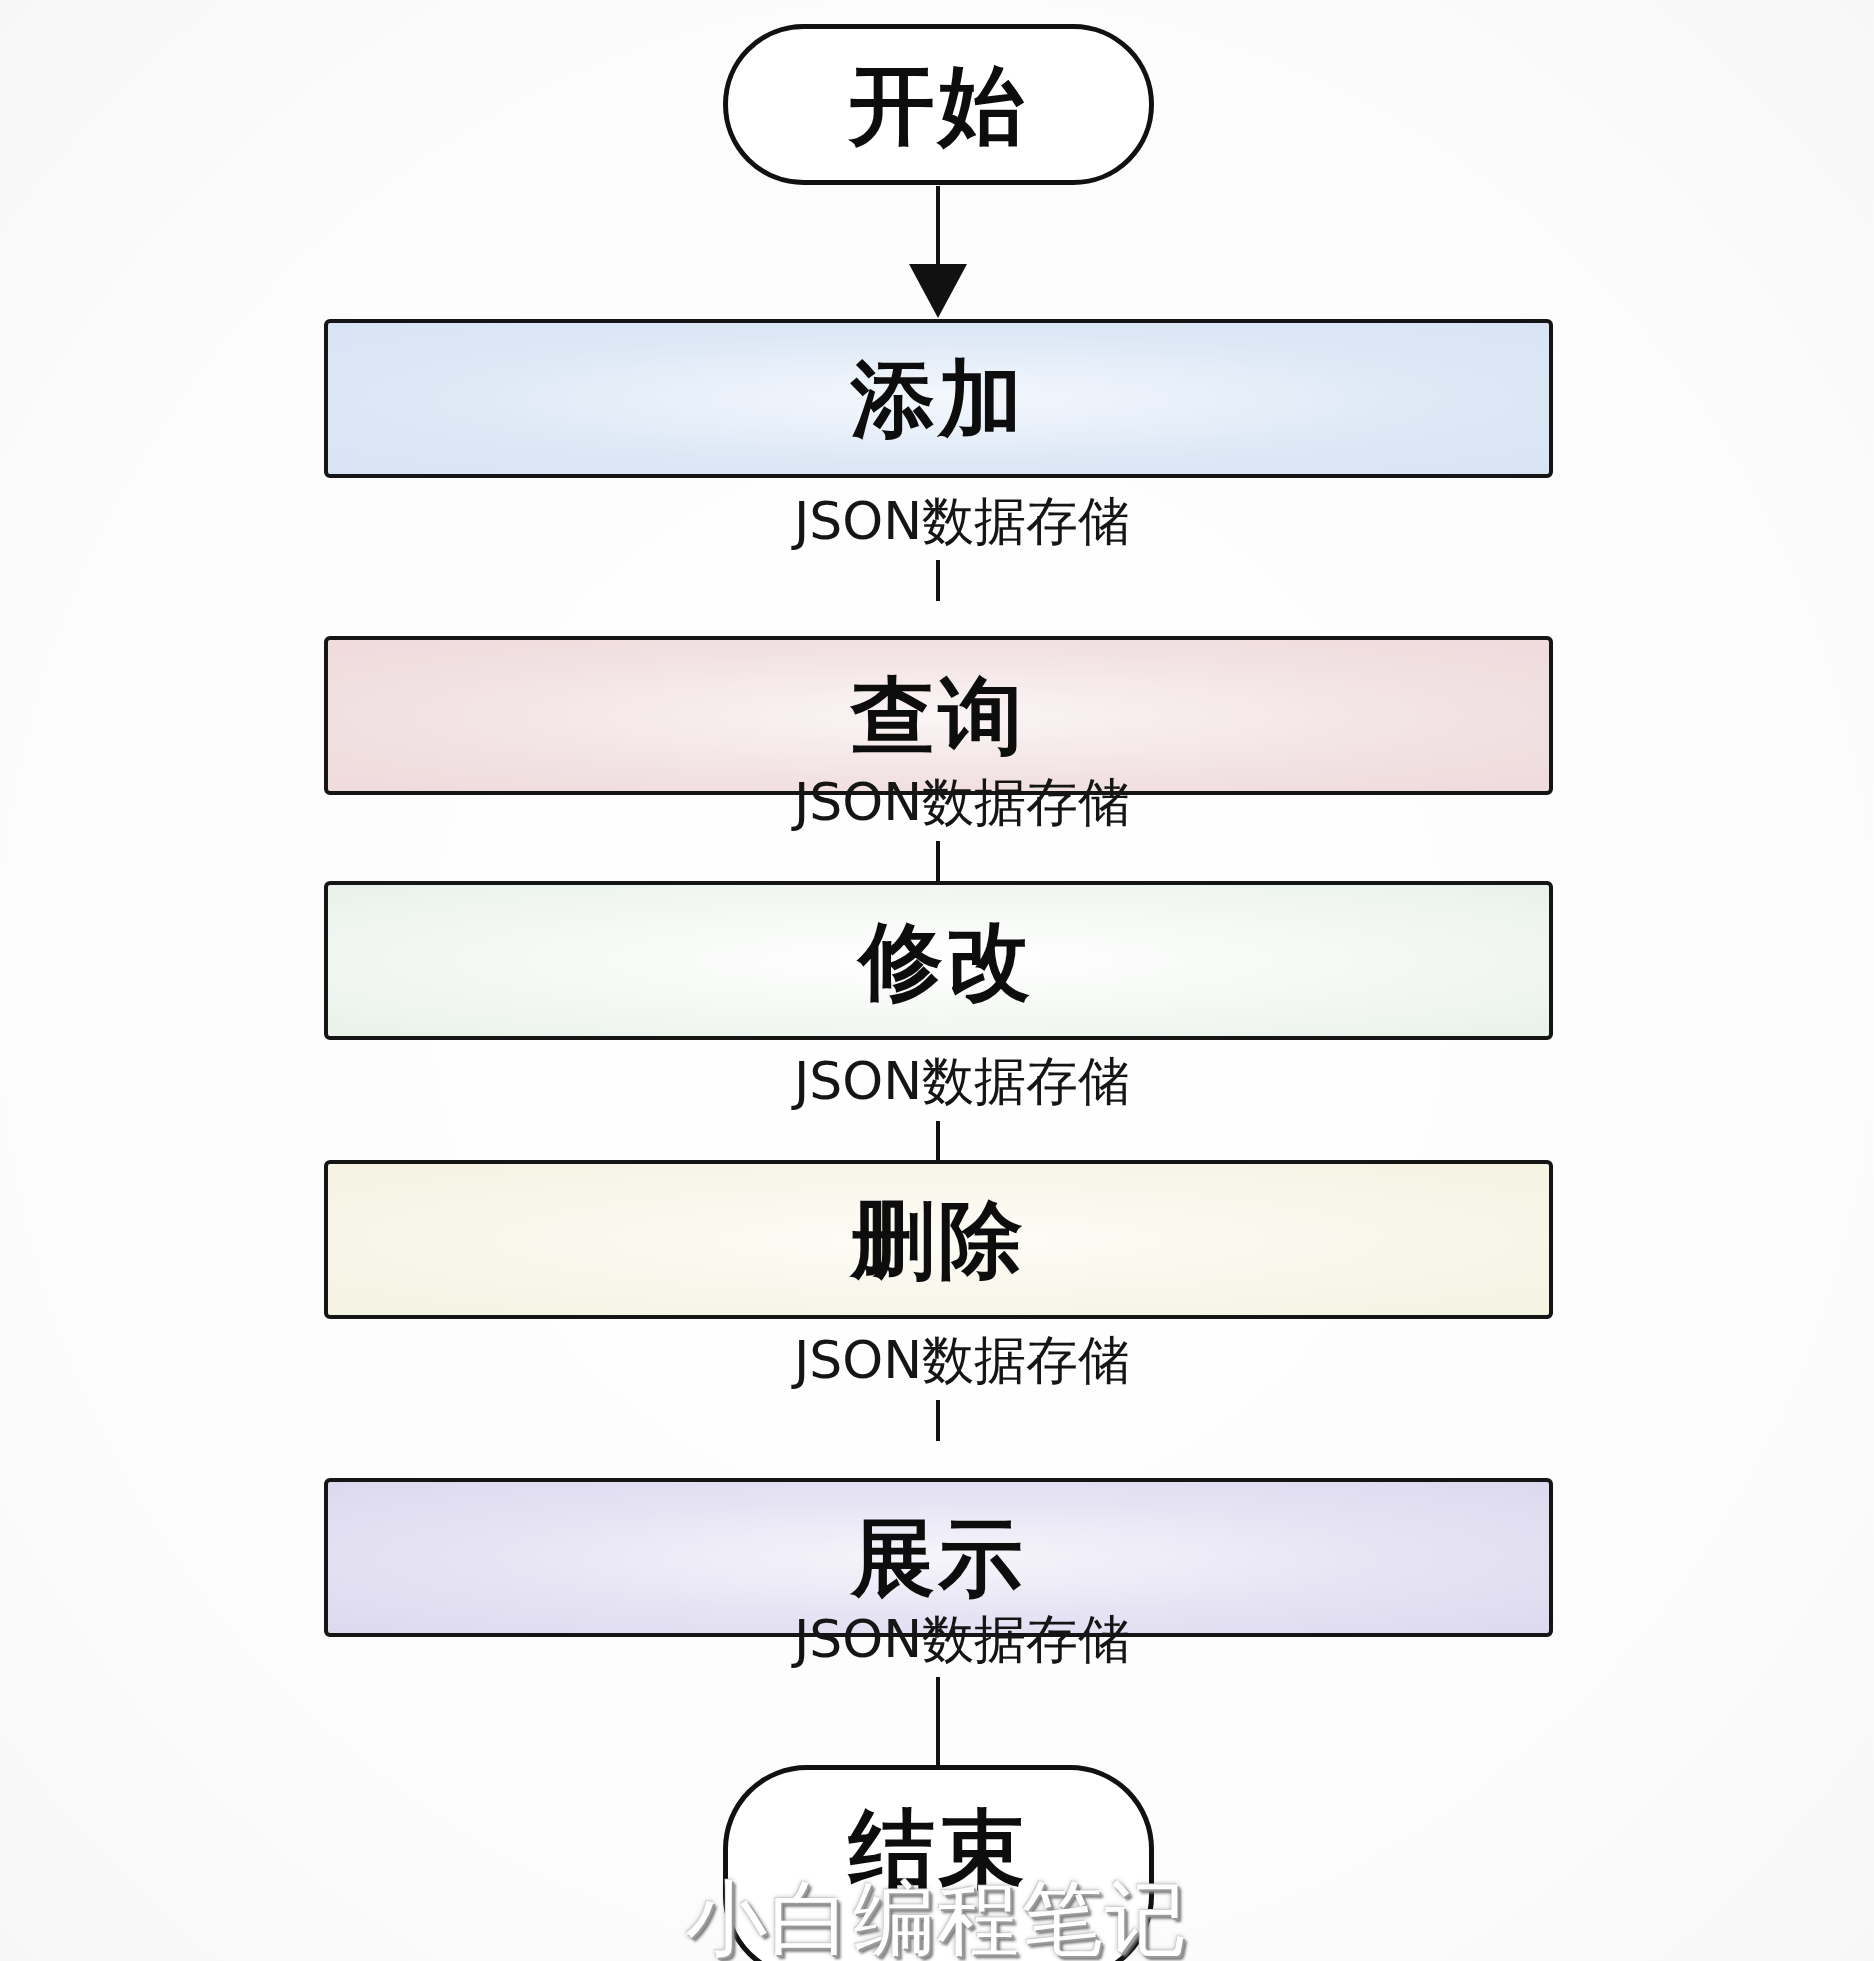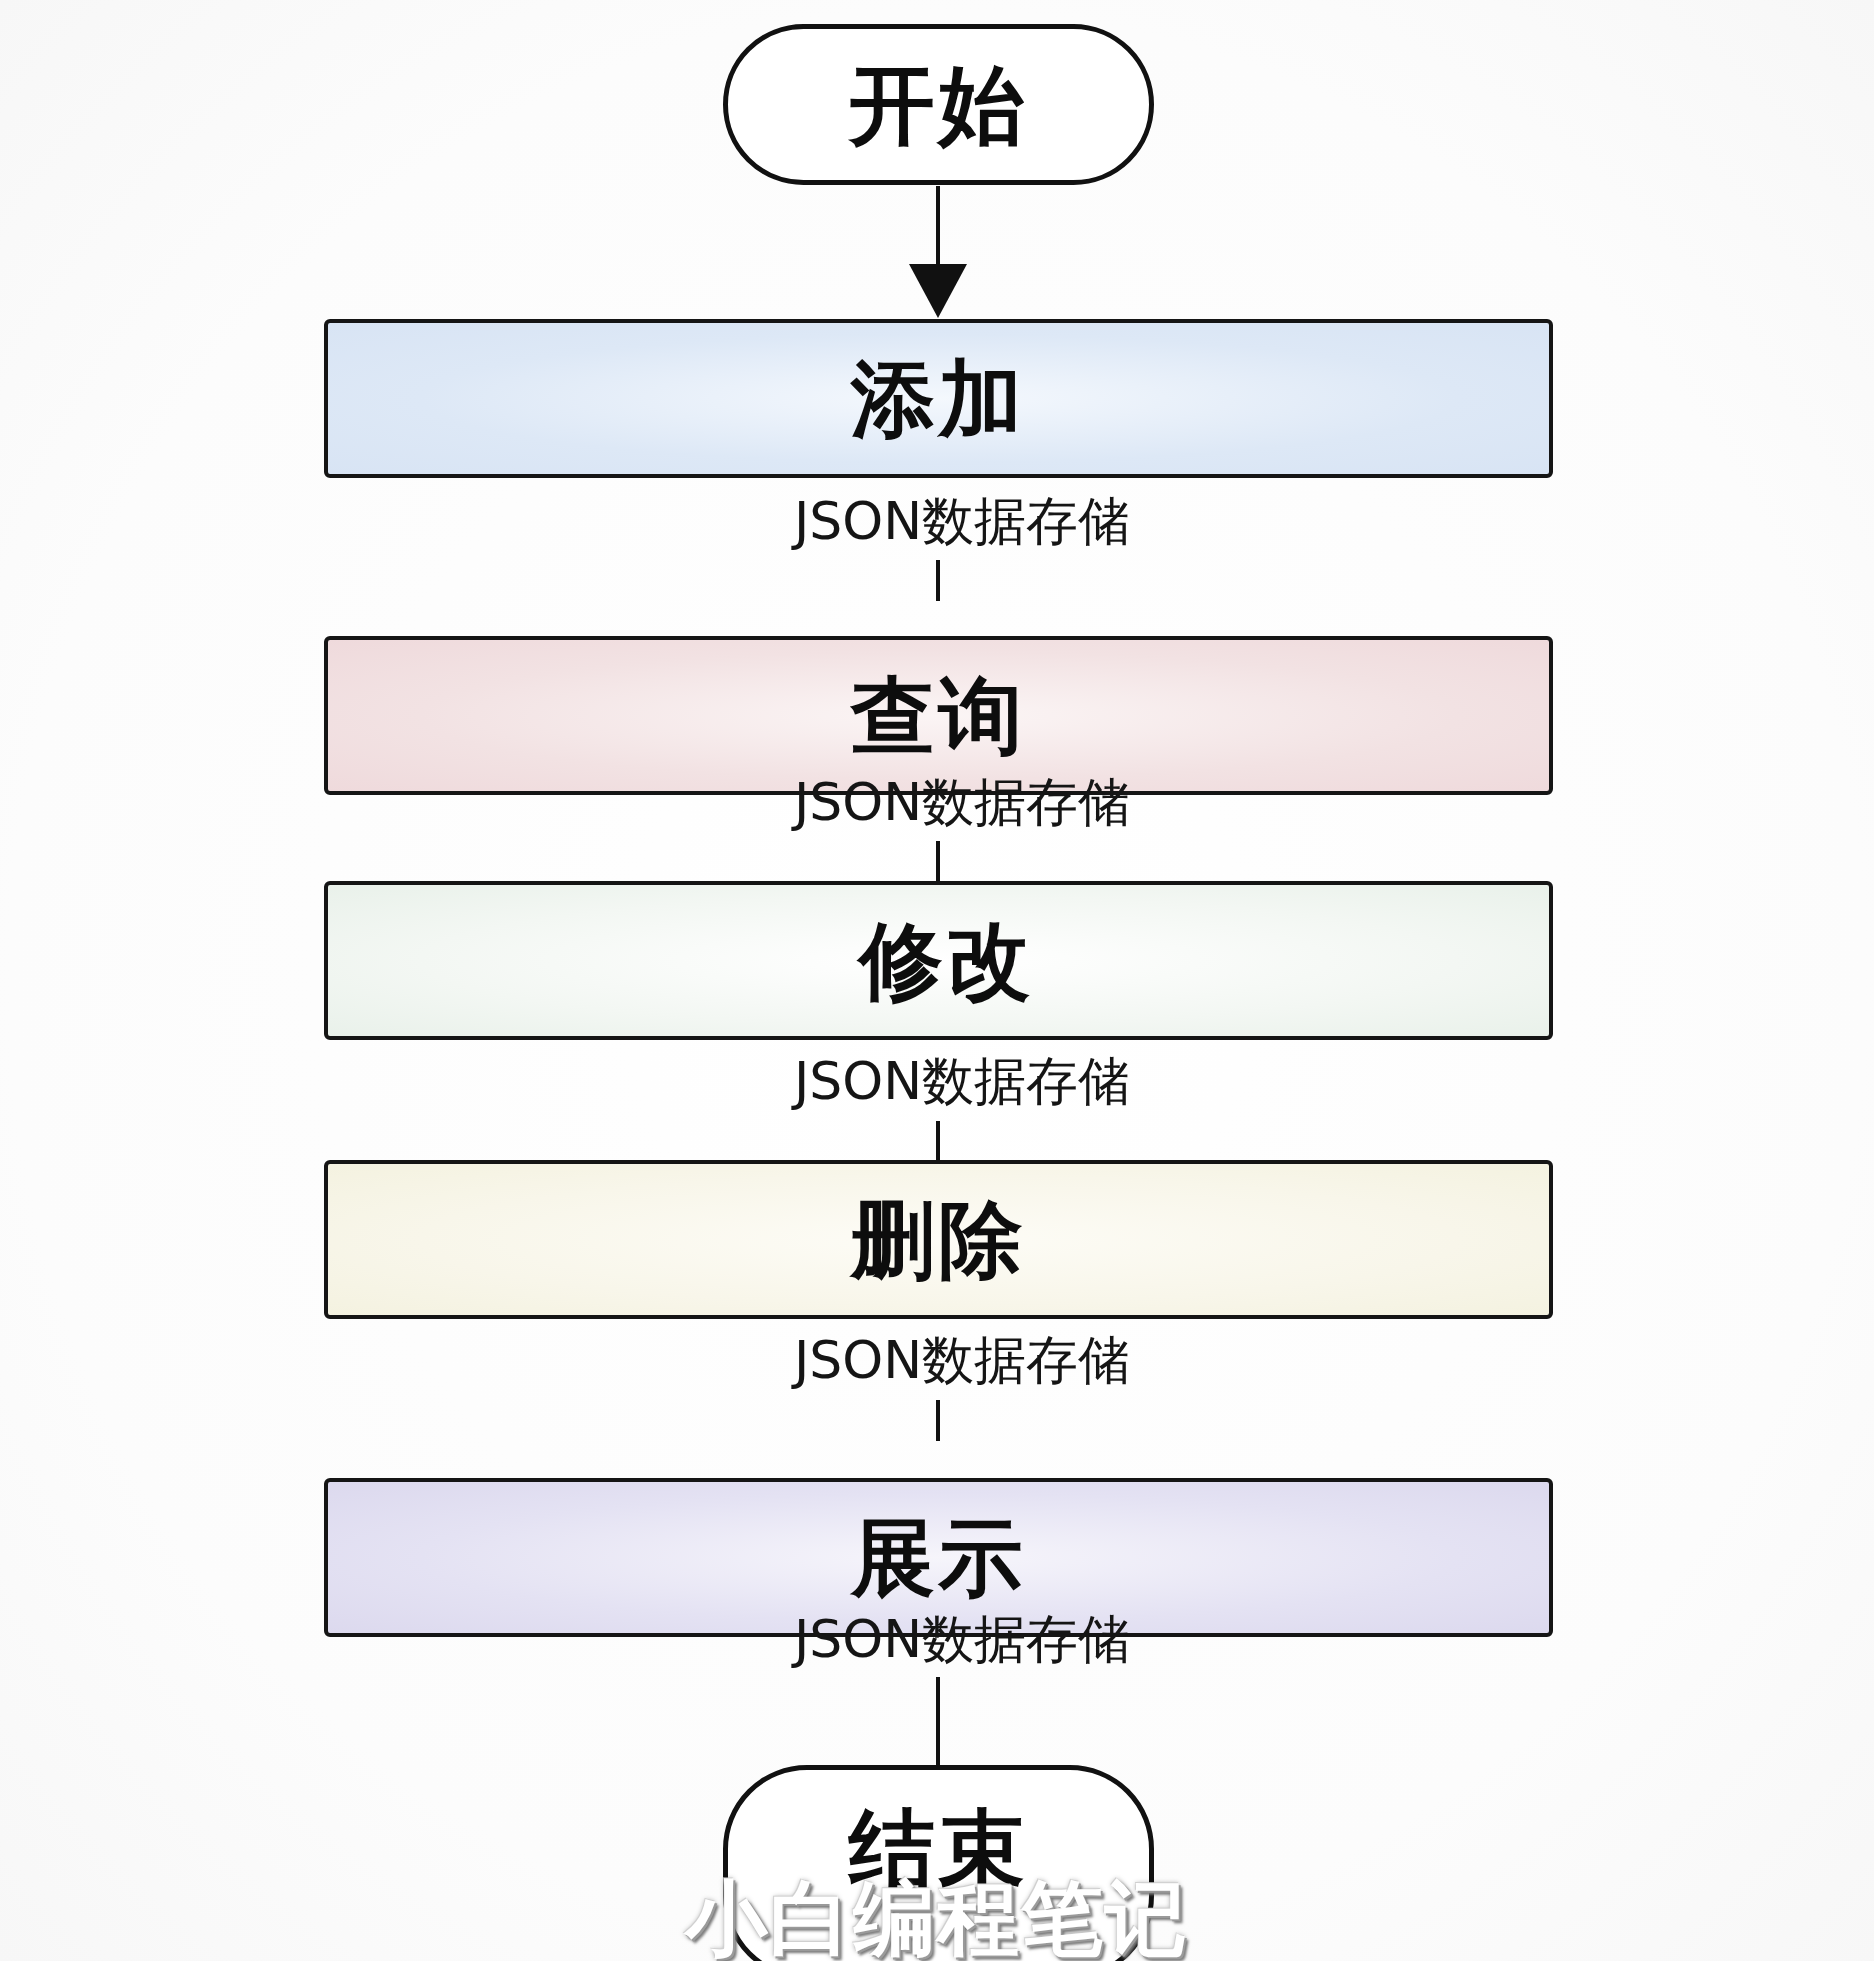--- a/index.html
+++ b/index.html
@@ -87,21 +87,21 @@
       color: #151515;
       line-height: 1;
     }
     .watermark {
       position: absolute;
       left: 656px;
       top: 1878px;
       width: 562px;
       text-align: center;
       font-size: 82px;
-      font-weight: bold;
+      font-weight: normal;
       color: #ffffff;
       letter-spacing: 1.9px;
       line-height: 1;
       text-shadow:
         1.9px 1.9px 0 #9a9a9a,
         3.7px 3.7px 2.8px #7a7a7a,
         -0.9px -0.9px 0 #d0d0d0,
         0 0 5.6px rgba(0,0,0,0.35);
     }
   </style>

